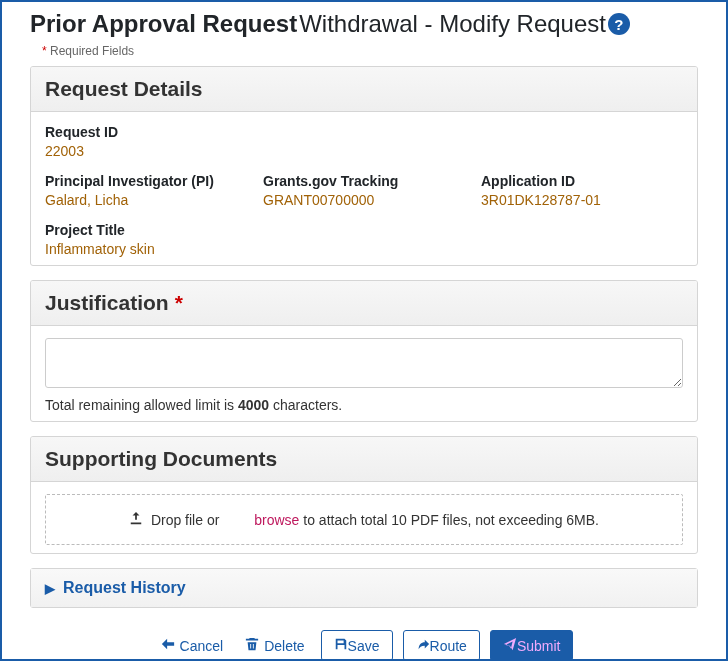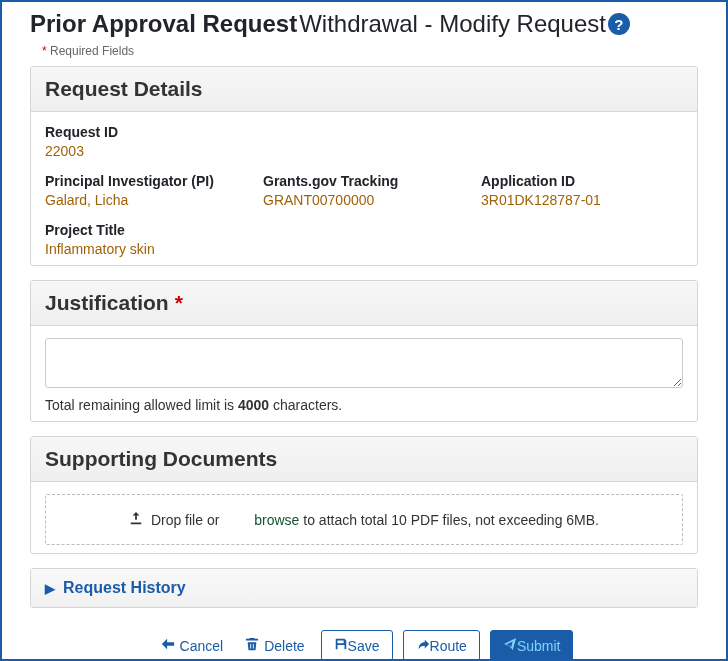--- a/index.html
+++ b/index.html
@@ -84,21 +84,21 @@
   .char-limit { font-size: 14px; color: #333; margin-top: 6px; }
   .char-limit .bold { font-weight: 700; }
   .dropzone {
     border: 1px dashed #bbb;
     border-radius: 2px;
     text-align: center;
     padding: 16px 10px;
     font-size: 14px;
     color: #333;
   }
-  .dropzone .link { color: #14532d; margin-left: 31px; }
+  .dropzone .link { color: #be185d; margin-left: 31px; }
   .upload-icon {
     display: inline-block;
     margin-right: 4px;
   }
   .accordion {
     border: 1px solid #d5d5d5;
     border-radius: 3px;
     margin-bottom: 18px;
   }
   .accordion-header {
@@ -141,21 +141,21 @@
     border-radius: 3px;
     font-size: 14px;
     cursor: pointer;
     display: inline-flex;
     align-items: center;
     gap: 0;
     padding: 6px 12px;
   }
   .btn.primary {
     background: #1a5ca8;
-    color: #7dd3fc;
+    color: #f0abfc;
   }
   svg.icon { width: 14px; height: 14px; flex: 0 0 auto; }
 </style>
 </head>
 <body>
 
 <div class="page-title">
   <span>Prior Approval Request</span>
   <span class="sub">Withdrawal - Modify Request</span>
   <span class="help-icon">?</span>

